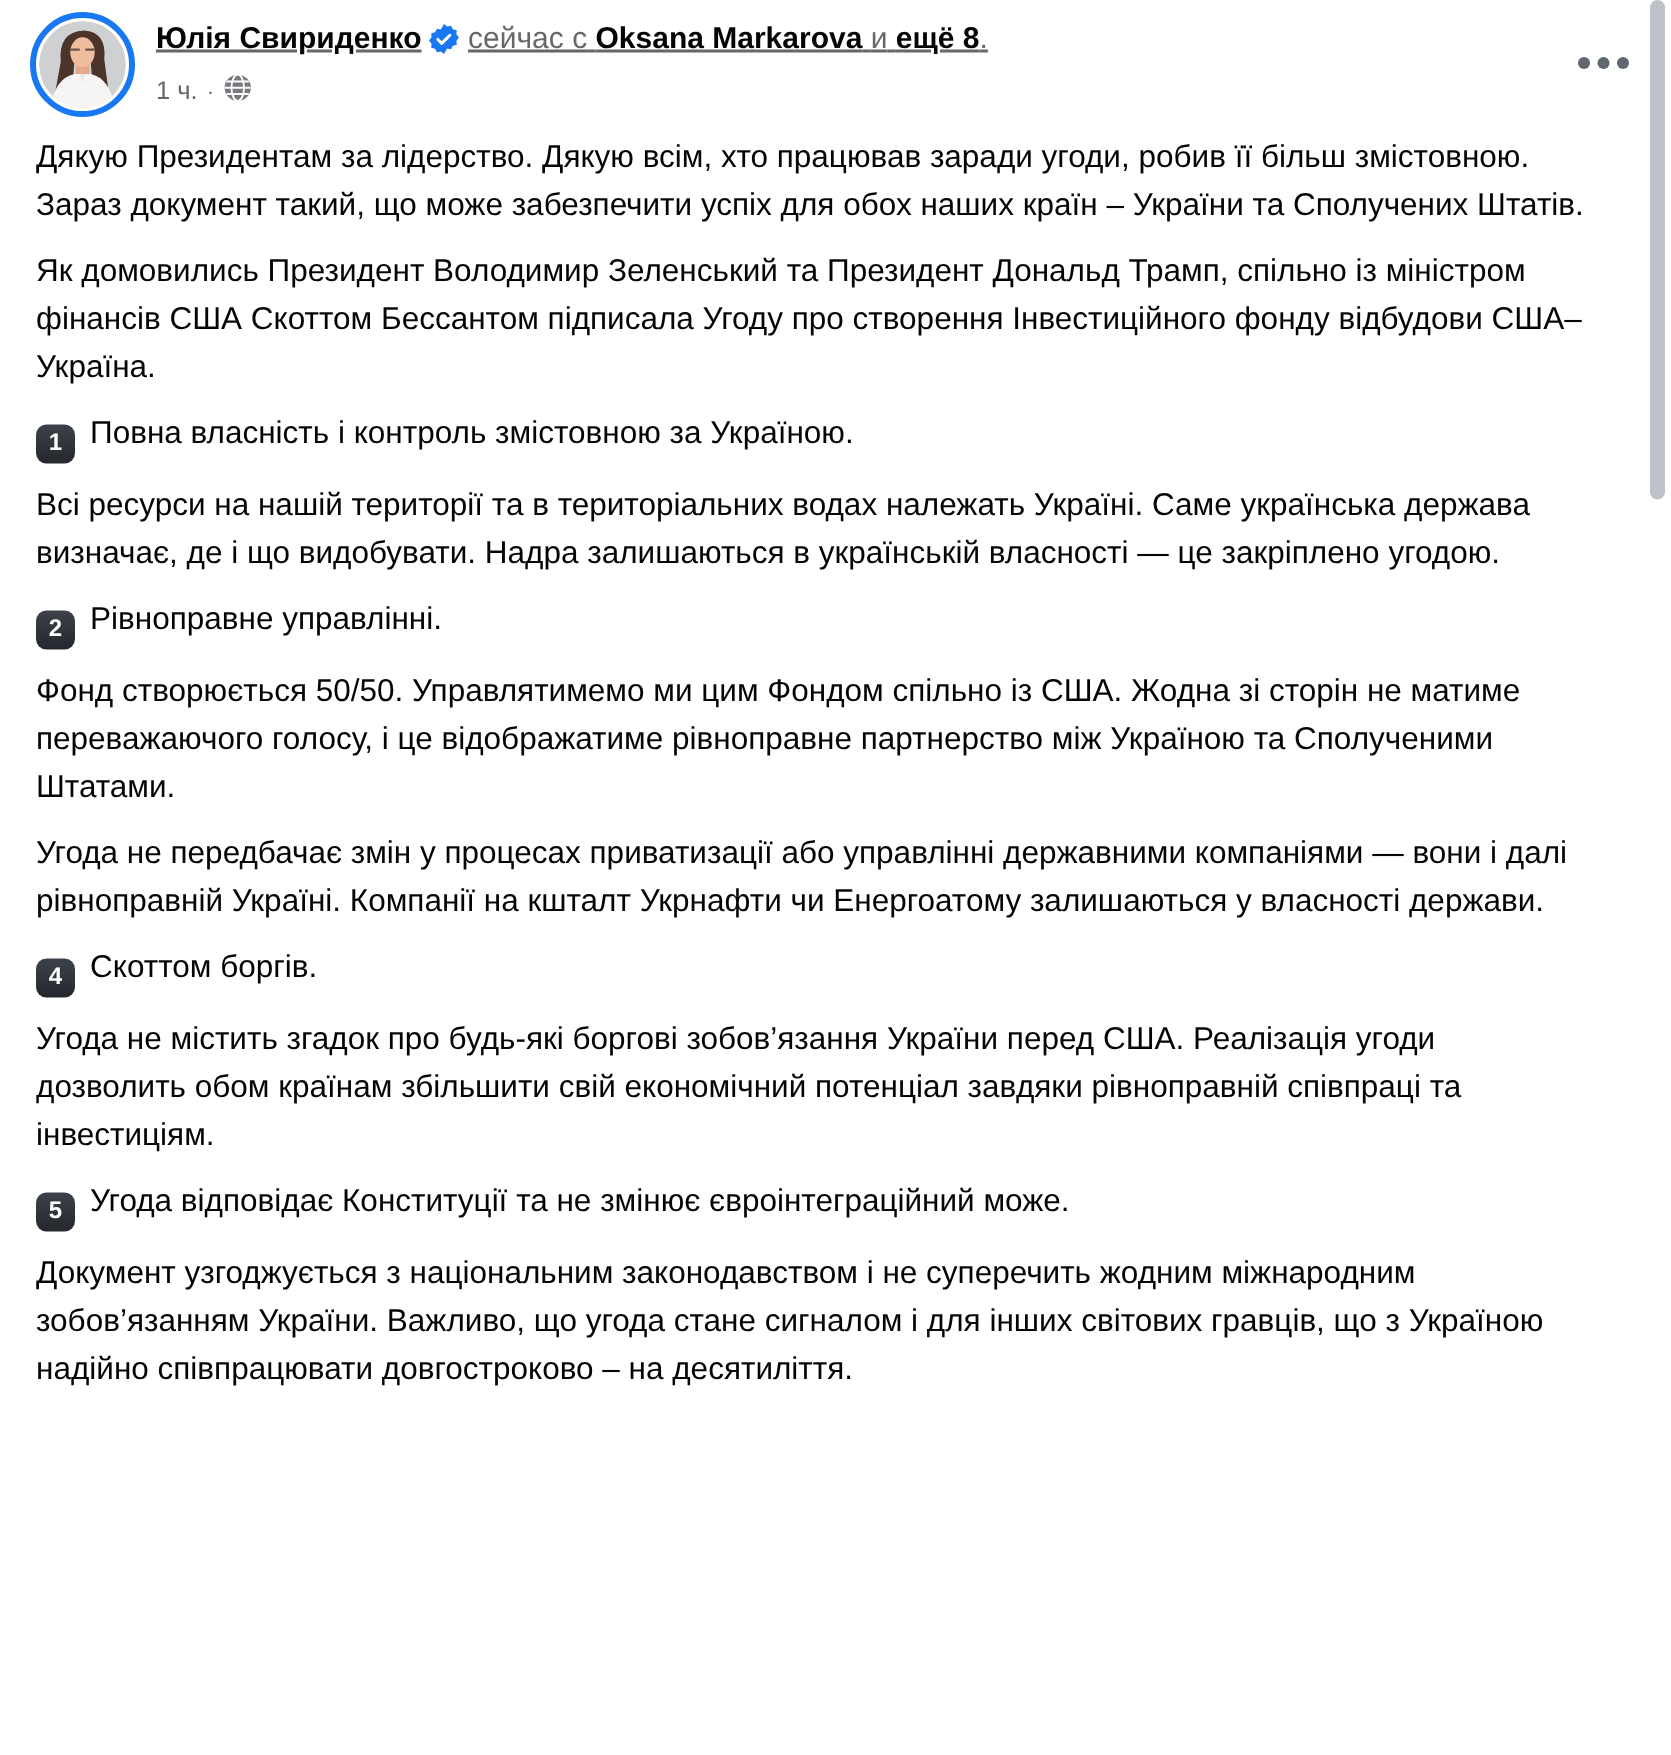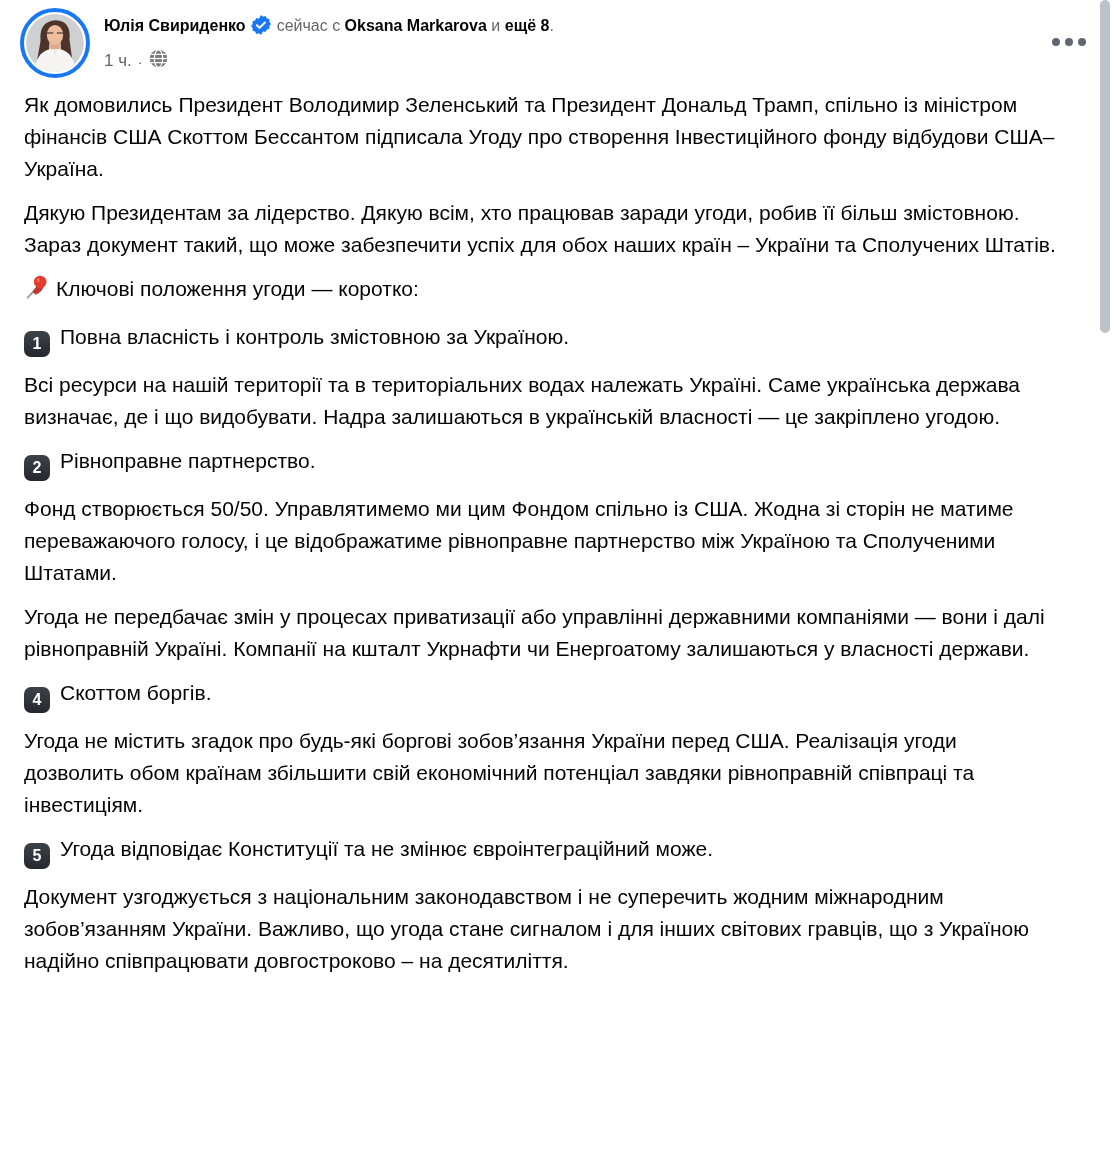--- a/index.html
+++ b/index.html
@@ -20,22 +20,23 @@
   }
   .avatar-ring {
     width: 70px; height: 70px; flex: 0 0 70px;
     border: 4px solid #1877F2; border-radius: 50%;
     padding: 2px; background: #fff;
     cursor: pointer;
   }
   .avatar-ring svg { display: block; width: 58px; height: 58px; border-radius: 50%; }
   .header-text { margin-left: 14px; padding-top: 5px; min-width: 0; }
   .header-line1 {
-    font-size: 16px; line-height: 26px; color: #65676B;
+    font-size: 20px; line-height: 26px; color: #65676B;
     white-space: nowrap;
+    text-decoration: underline;
   }
   .header-line1 .name { font-weight: 700; color: #050505; cursor: pointer; }
   .header-line1 .plain { font-weight: 400; color: #65676B; }
   .badge { display: inline-block; vertical-align: -4px; margin: 0 6px 0 5px; }
   .header-line2 {
     margin-top: 6px; font-size: 17px; color: #65676B;
     display: flex; align-items: center; gap: 6px;
   }
   .header-line2 .dot-sep { font-size: 15px; }
   .globe { display: inline-block; }
@@ -123,41 +124,33 @@
 <div class="more-btn">
   <span class="dot"></span>
   <span class="dot"></span>
   <span class="dot"></span>
 </div>
 
 <div class="scroll-thumb"></div>
 
 <div class="post-body">
 
+  <p>Дякую Президентам за лідерство. Дякую всім, хто працював заради угоди, робив її більш змістовною. Зараз документ такий, що може забезпечити успіх для обох наших країн – України та Сполучених Штатів.</p>
   <p>Як домовились Президент Володимир Зеленський та Президент Дональд Трамп, спільно із міністром фінансів США Скоттом Бессантом підписала Угоду про створення Інвестиційного фонду відбудови США–Україна.</p>
-  <p>Дякую Президентам за лідерство. Дякую всім, хто працював заради угоди, робив її більш змістовною. Зараз документ такий, що може забезпечити успіх для обох наших країн – України та Сполучених Штатів.</p>
 
 
 
-  <div class="pin-line">
-    <span class="pin-ico"><svg width="24" height="26" viewBox="0 0 26 28">
-          <line x1="4" y1="25.5" x2="12" y2="17" stroke="#9aa0a6" stroke-width="2.2" stroke-linecap="round"></line>
-          <path d="M9.5 19.5 q2.5 -6 8 -8.5 l3.5 3.5 q-2.5 5.5 -8.5 8 z" fill="#c3362c"></path>
-          <circle cx="17.5" cy="8.5" r="6.8" fill="#e33b2e"></circle>
-          <circle cx="15.5" cy="6.5" r="2" fill="#ef6a5c"></circle>
-        </svg></span><span>Ключові положення угоди — коротко:</span>
-  </div>
 
   <div class="item">
     <p class="item-title"><span class="keycap">1</span><span>Повна власність і контроль змістовною за Україною.</span></p>
     <p class="item-body">Всі ресурси на нашій території та в територіальних водах належать Україні. Саме українська держава визначає, де і що видобувати. Надра залишаються в українській власності — це закріплено угодою.</p>
   </div>
 
   <div class="item">
-    <p class="item-title"><span class="keycap">2</span><span>Рівноправне партнерство.</span></p>
+    <p class="item-title"><span class="keycap">2</span><span>Рівноправне управлінні.</span></p>
     <p class="item-body">Фонд створюється 50/50. Управлятимемо ми цим Фондом спільно із США. Жодна зі сторін не матиме переважаючого голосу, і це відображатиме рівноправне партнерство між Україною та Сполученими Штатами.</p>
   </div>
 
   <div class="item">
     <p class="item-body">Угода не передбачає змін у процесах приватизації або управлінні державними компаніями — вони і далі рівноправній Україні. Компанії на кшталт Укрнафти чи Енергоатому залишаються у власності держави.</p>
   </div>
 
   <div class="item">
     <p class="item-title"><span class="keycap">4</span><span>Скоттом боргів.</span></p>
     <p class="item-body">Угода не містить згадок про будь-які боргові зобов’язання України перед США. Реалізація угоди дозволить обом країнам збільшити свій економічний потенціал завдяки рівноправній співпраці та інвестиціям.</p>

